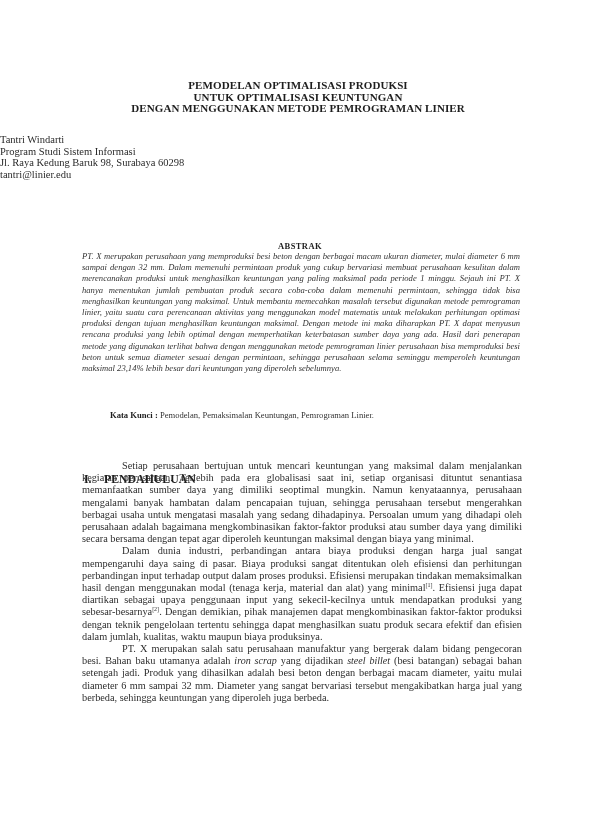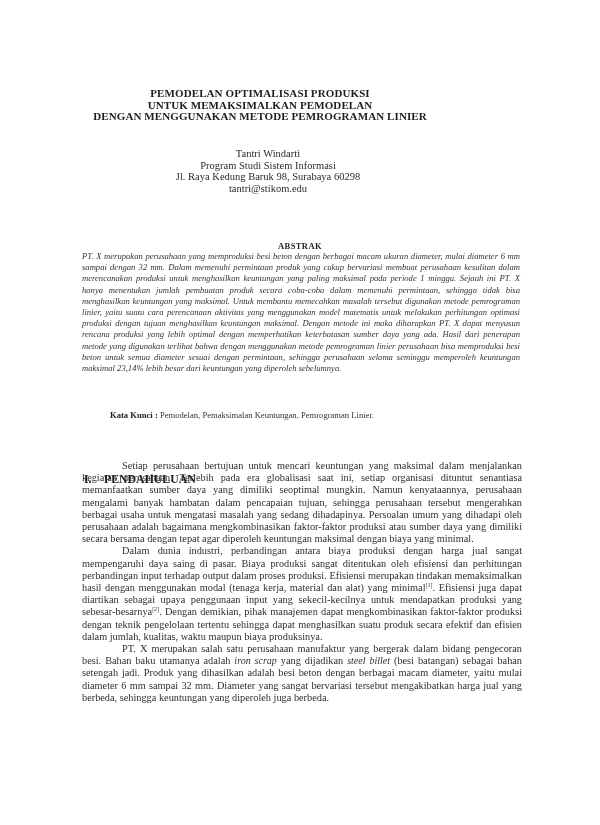--- a/index.html
+++ b/index.html
@@ -2,23 +2,23 @@
 <html><head>
   <meta charset="utf-8">
   <style>
     html, body { margin: 0; padding: 0; }
     body {
       width: 600px; height: 825px; background: #ffffff; overflow: hidden;
       font-family: "Liberation Serif", "DejaVu Serif", serif; color: #2a2a2a;
       position: relative;
     }
     .page { position: absolute; left: 0; top: 0; width: 600px; height: 825px; }
-    .title-block { position: absolute; top: 88px; left: 0; width: 520px; text-align: center; }
+    .title-block { position: absolute; top: 80px; left: 0; width: 520px; text-align: center; padding-left: 38px; }
     .title-line { font-weight: bold; font-size: 11px; line-height: 11.5px; letter-spacing: 0.1px; color: #1e1e1e; }
-    .author-block { position: absolute; top: 148px; left: 0; width: 536px; text-align: center; }
+    .author-block { position: absolute; top: 134px; left: 0; width: 536px; }
     .author-line { font-size: 10.5px; line-height: 11.5px; color: #2a2a2a; }
     .abstract-heading { position: absolute; top: 241px; left: 0; width: 600px; text-align: center;
       font-weight: bold; font-size: 8.5px; letter-spacing: 0.4px; color: #1e1e1e; }
     .abstract-body { position: absolute; top: 251px; left: 82px; width: 438px;
       font-style: italic; font-size: 8.6px; line-height: 11.2px; text-align: justify; color: #333; }
     .keywords { position: absolute; top: 410px; left: 82px; width: 438px; font-size: 8.6px; color: #333; padding-left: 28px; }
     .keywords b { color: #1e1e1e; }
     .section-heading { position: absolute; top: 445px; left: 84px; font-weight: bold; font-size: 11.8px; color: #1e1e1e; margin-top: 27px; }
     .section-heading .num { display: inline-block; width: 20px; }
     .body-text { position: absolute; top: 460px; left: 82px; width: 440px;
@@ -27,29 +27,29 @@
     .body-text sup { font-size: 6px; line-height: 0; }
     .body-text i { font-size: 10px; margin-top: 32px; }
   </style>
 </head>
 <body>
 
 <div class="page">
 
   <div class="title-block">
     <div class="title-line">PEMODELAN OPTIMALISASI PRODUKSI</div>
-    <div class="title-line">UNTUK MEMAKSIMALKAN PEMODELAN</div>
+    <div class="title-line">UNTUK OPTIMALISASI KEUNTUNGAN</div>
     <div class="title-line">DENGAN MENGGUNAKAN METODE PEMROGRAMAN LINIER</div>
   </div>
 
   <div class="author-block">
     <div class="author-line">Tantri Windarti</div>
     <div class="author-line">Program Studi Sistem Informasi</div>
     <div class="author-line">Jl. Raya Kedung Baruk 98, Surabaya 60298</div>
-    <div class="author-line">tantri@stikom.edu</div>
+    <div class="author-line">tantri@linier.edu</div>
   </div>
 
   <div class="abstract-heading">ABSTRAK</div>
   <div class="abstract-body">PT. X merupakan perusahaan yang memproduksi besi beton dengan berbagai macam ukuran diameter, mulai diameter 6 mm sampai dengan 32 mm. Dalam memenuhi permintaan produk yang cukup bervariasi membuat perusahaan kesulitan dalam merencanakan produksi untuk menghasilkan keuntungan yang paling maksimal pada periode 1 minggu. Sejauh ini PT. X hanya menentukan jumlah pembuatan produk secara coba-coba dalam memenuhi permintaan, sehingga tidak bisa menghasilkan keuntungan yang maksimal. Untuk membantu memecahkan masalah tersebut digunakan metode pemrograman linier, yaitu suatu cara perencanaan aktivitas yang menggunakan model matematis untuk melakukan perhitungan optimasi produksi dengan tujuan menghasilkan keuntungan maksimal. Dengan metode ini maka diharapkan PT. X dapat menyusun rencana produksi yang lebih optimal dengan memperhatikan keterbatasan sumber daya yang ada. Hasil dari penerapan metode yang digunakan terlihat bahwa dengan menggunakan metode pemrograman linier perusahaan bisa memproduksi besi beton untuk semua diameter sesuai dengan permintaan, sehingga perusahaan selama seminggu memperoleh keuntungan maksimal 23,14% lebih besar dari keuntungan yang diperoleh sebelumnya.</div>
 
   <div class="keywords">
     <b>Kata Kunci :</b><span> Pemodelan, Pemaksimalan Keuntungan,  Pemrograman Linier.</span>
   </div>
 
   <div class="section-heading">

